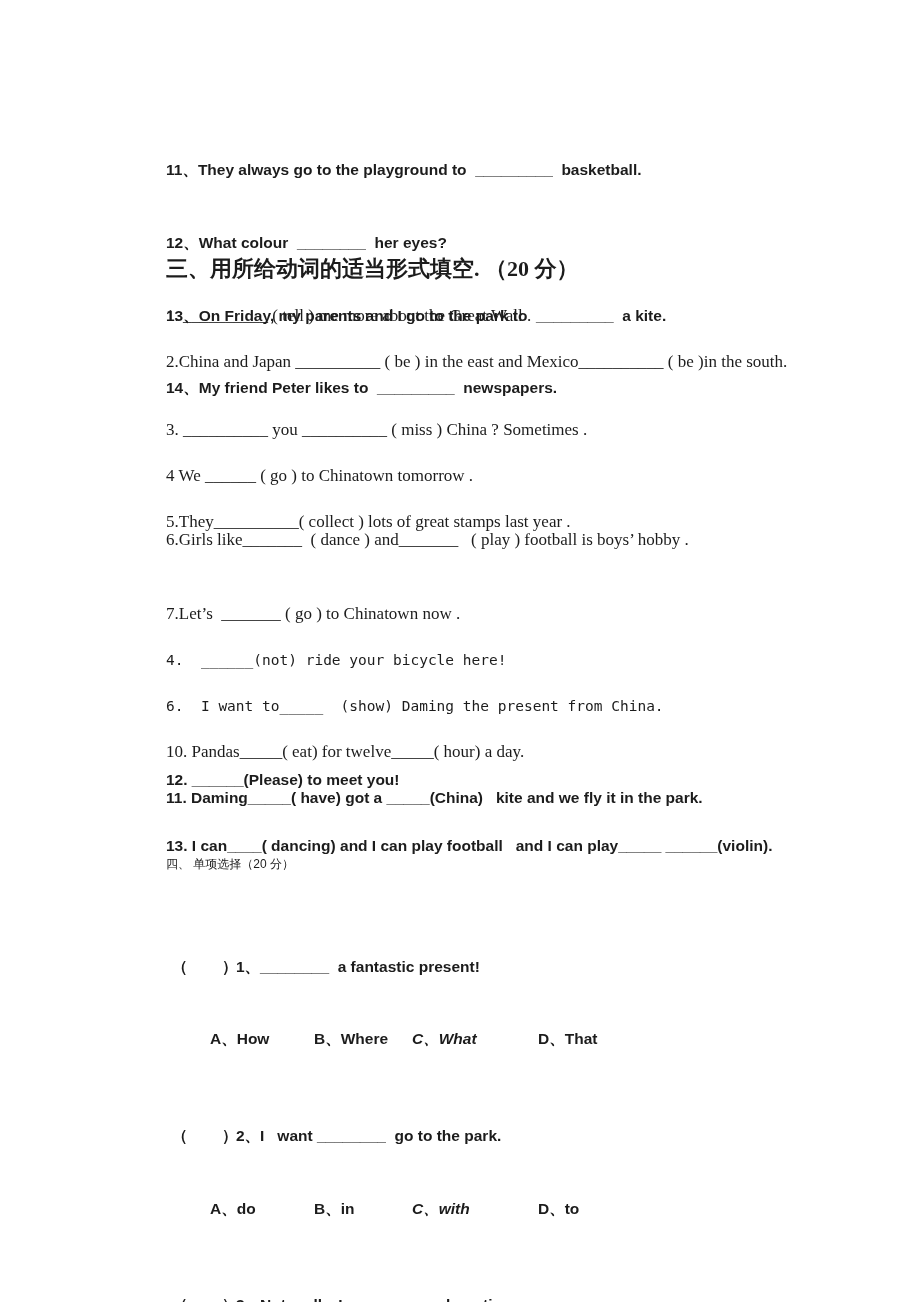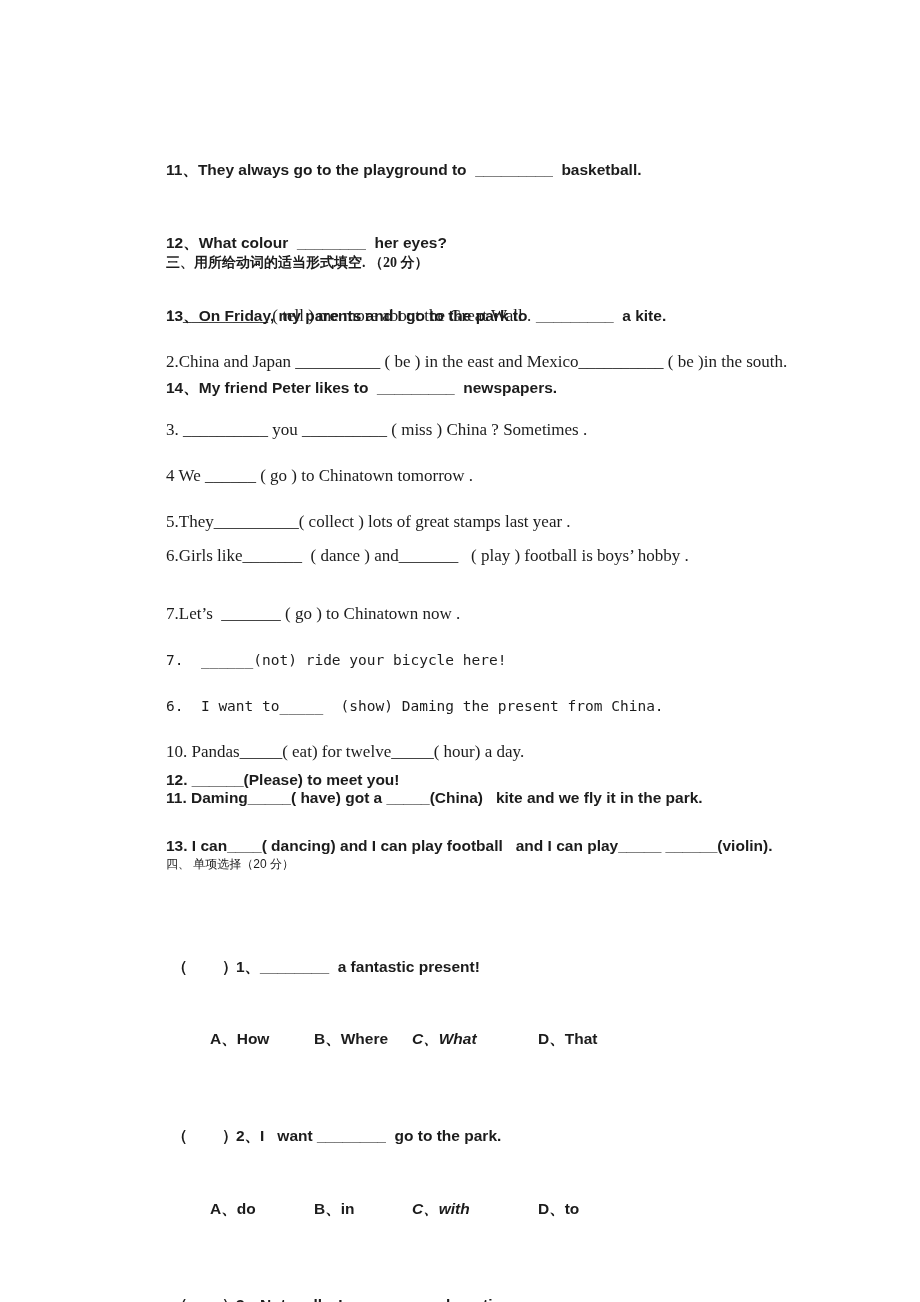--- a/index.html
+++ b/index.html
@@ -24,21 +24,21 @@
     white-space:pre;
   }
   .serif.wrap{white-space:normal;width:648px;}
   .mono{
     font-family:"DejaVu Sans Mono", monospace;
     font-size:14.5px;font-weight:400;line-height:24px;
     white-space:pre;
   }
   .h3{
     font-family:"Liberation Serif", serif;
-    font-size:14px;font-weight:700;white-space:pre;
+    font-size:22px;font-weight:700;white-space:pre;
   }
   .h4{
     font-family:"Liberation Sans", sans-serif;
     font-size:12px;font-weight:400;white-space:pre;
   }
   .topblock .line{white-space:pre;}
   .mc-row{position:relative;height:24.2px;}
   .mc-row span{position:absolute;top:0;white-space:pre;}
   .mc-row .po{left:6px;}
   .mc-row .pc{left:56px;}
@@ -61,23 +61,23 @@
       <div class="line">14、My friend Peter likes to  _________  newspapers.</div>
     </div>
 
     <div class="abs h3" style="top:254px;left:0;">三、用所给动词的适当形式填空. （20 分）</div>
 
     <div class="abs serif" style="top:304px;left:0;">1. __________ ( tell ) me more about the Great Wall .</div>
     <div class="abs serif wrap" style="top:350px;left:0;">2.China and Japan __________ ( be ) in the east and Mexico__________ ( be )in the south.</div>
     <div class="abs serif" style="top:418px;left:0;">3. __________ you __________ ( miss ) China ? Sometimes .</div>
     <div class="abs serif" style="top:464px;left:0;text-align:right;">4 We ______ ( go ) to Chinatown tomorrow .</div>
     <div class="abs serif" style="top:510px;left:0;">5.They__________( collect ) lots of great stamps last year .</div>
-    <div class="abs serif" style="top:544px;left:0;">6.Girls like_______  ( dance ) and_______   ( play ) football is boys’ hobby .</div>
+    <div class="abs serif" style="top:528px;left:0;">6.Girls like_______  ( dance ) and_______   ( play ) football is boys’ hobby .</div>
     <div class="abs serif" style="top:602px;left:0;">7.Let’s  _______ ( go ) to Chinatown now .</div>
-    <div class="abs mono" style="top:648px;left:0;">7.  ______(not) ride your bicycle here!</div>
+    <div class="abs mono" style="top:648px;left:0;">4.  ______(not) ride your bicycle here!</div>
     <div class="abs mono" style="top:694px;left:0;">6.  I want to_____  (show) Daming the present from China.</div>
     <div class="abs serif" style="top:740px;left:0;">10. Pandas_____( eat) for twelve_____( hour) a day.</div>
     <div class="abs sans" style="top:786px;left:0;">11. Daming_____( have) got a _____(China)   kite and we fly it in the park.</div>
     <div class="abs sans" style="top:768px;left:0;">12. ______(Please) to meet you!</div>
     <div class="abs sans" style="top:834px;left:0;">13. I can____( dancing) and I can play football   and I can play_____ ______(violin).</div>
 
     <div class="abs h4" style="top:856px;left:0;">四、 单项选择（20 分）</div>
 
     <div class="abs sans" style="top:882px;left:0;width:660px;">
 

